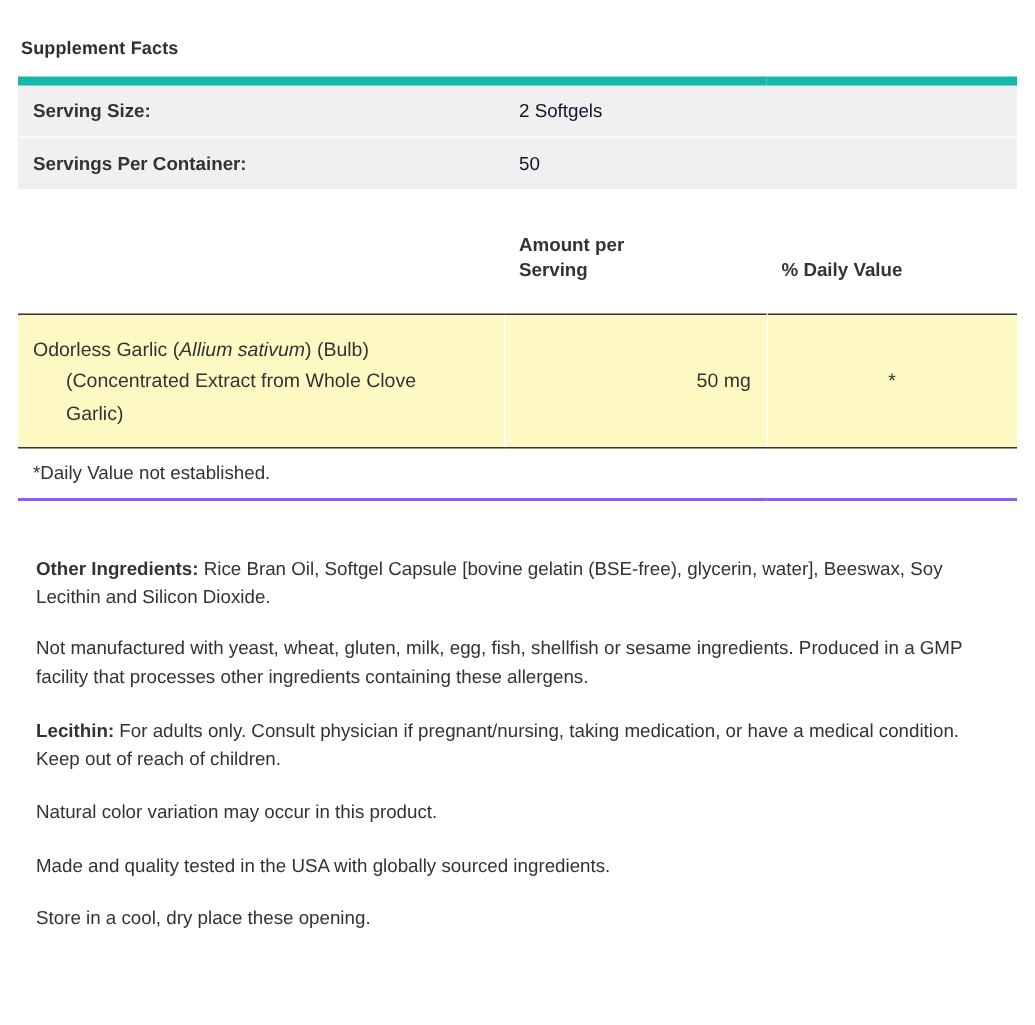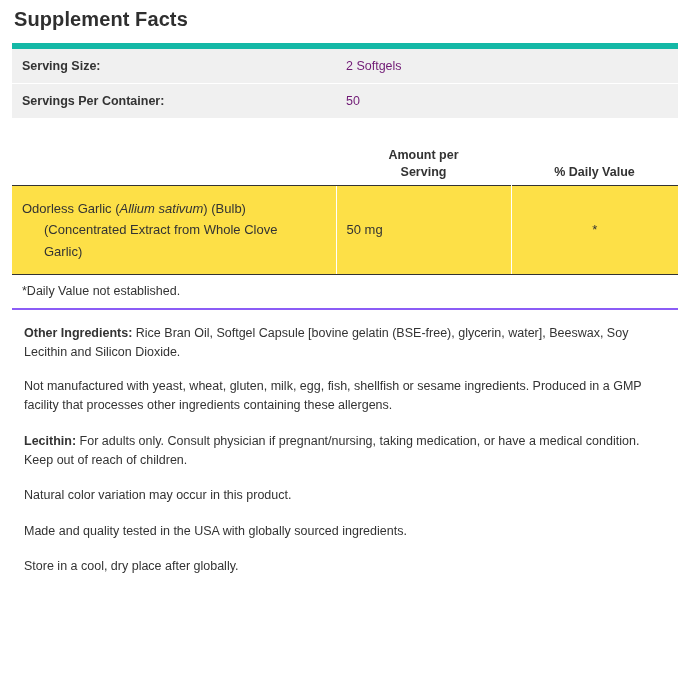--- a/index.html
+++ b/index.html
@@ -13,24 +13,24 @@
     font-family: "Liberation Sans", sans-serif;
     color: #333333;
     -webkit-font-smoothing: antialiased;
   }
   .panel {
     width: 690px;
     box-sizing: border-box;
     padding: 0 12px;
   }
   .sf-title {
-    font-size: 20px;
+    font-size: 12px;
     font-weight: 600;
     color: #2f2f2f;
-    padding: 8px 2px 12px 2px;
+    padding: 25px 2px 12px 2px;
     letter-spacing: 0.1px;
   }
   table.facts {
     width: 666px;
     border-collapse: collapse;
     table-layout: fixed;
   }
   .rule-top td {
     border-top: 6px solid #14b8a6;
   }
@@ -39,79 +39,79 @@
     font-size: 12.5px;
     padding: 10px 10px;
     border-bottom: 1px solid #ffffff;
   }
   .serving-row td.label {
     font-weight: bold;
     color: #333333;
     width: 50%;
   }
   .serving-row td.value {
-    color: #701a75;
+    color: #0f172a;
     text-align: left;
   }
   .spacer-row td {
     height: 26px;
     background: #ffffff;
   }
   .head-row td {
     font-size: 12.5px;
     font-weight: bold;
     color: #333333;
     vertical-align: bottom;
-    padding: 0 10px 4px 10px;
-    text-align: center;
+    padding: 0 10px 20px 10px;
     line-height: 1.35;
   }
   .head-row td.blank {
     width: 324px;
   }
   .head-row td.amount {
     width: 175px;
   }
   .head-row td.dv {
     width: 167px;
   }
   .nutr-row td {
     border-top: 1px solid #333333;
     border-bottom: 1px solid #333333;
-    background: #fde047;
+    background: #fef9c3;
     font-size: 13px;
     padding: 12px 10px;
     line-height: 1.65;
     vertical-align: middle;
   }
   .nutr-row td.name {
     color: #333333;
   }
   .nutr-row td.amount {
-    text-align: left;
+    text-align: right;
     border-left: 1px solid #ffffff;
     border-right: 1px solid #ffffff;
   }
   .nutr-row td.dv {
     text-align: center;
   }
   .indent {
     display: block;
     padding-left: 22px;
   }
   .footnote-row td {
     font-size: 12.5px;
     padding: 9px 10px 10px 10px;
     color: #333333;
     border-bottom: 2px solid #8b5cf6;
   }
   .other-block {
     padding: 14px 12px 0 12px;
     width: 666px;
     box-sizing: border-box;
+    margin-top: 22px;
   }
   .para {
     font-size: 12.5px;
     line-height: 1.55;
     color: #333333;
     margin: 0 0 16px 0;
   }
   .para.tight {
     margin-bottom: 14px;
   }
@@ -174,16 +174,16 @@
   <div class="other-block">
     <p class="para tight">
       <b>Other Ingredients:</b><span> Rice Bran Oil, Softgel Capsule [bovine gelatin (BSE-free), glycerin, water], Beeswax, Soy Lecithin and Silicon Dioxide.</span>
     </p>
     <p class="para">Not manufactured with yeast, wheat, gluten, milk, egg, fish, shellfish or sesame ingredients. Produced in a GMP facility that processes other ingredients containing these allergens.</p>
     <p class="para">
       <b>Lecithin:</b><span> For adults only. Consult physician if pregnant/nursing, taking medication, or have a medical condition. Keep out of reach of children.</span>
     </p>
     <p class="para">Natural color variation may occur in this product.</p>
     <p class="para">Made and quality tested in the USA with globally sourced ingredients.</p>
-    <p class="para">Store in a cool, dry place after globally.</p>
+    <p class="para">Store in a cool, dry place these opening.</p>
   </div>
 
 </div>
 
 </body></html>

